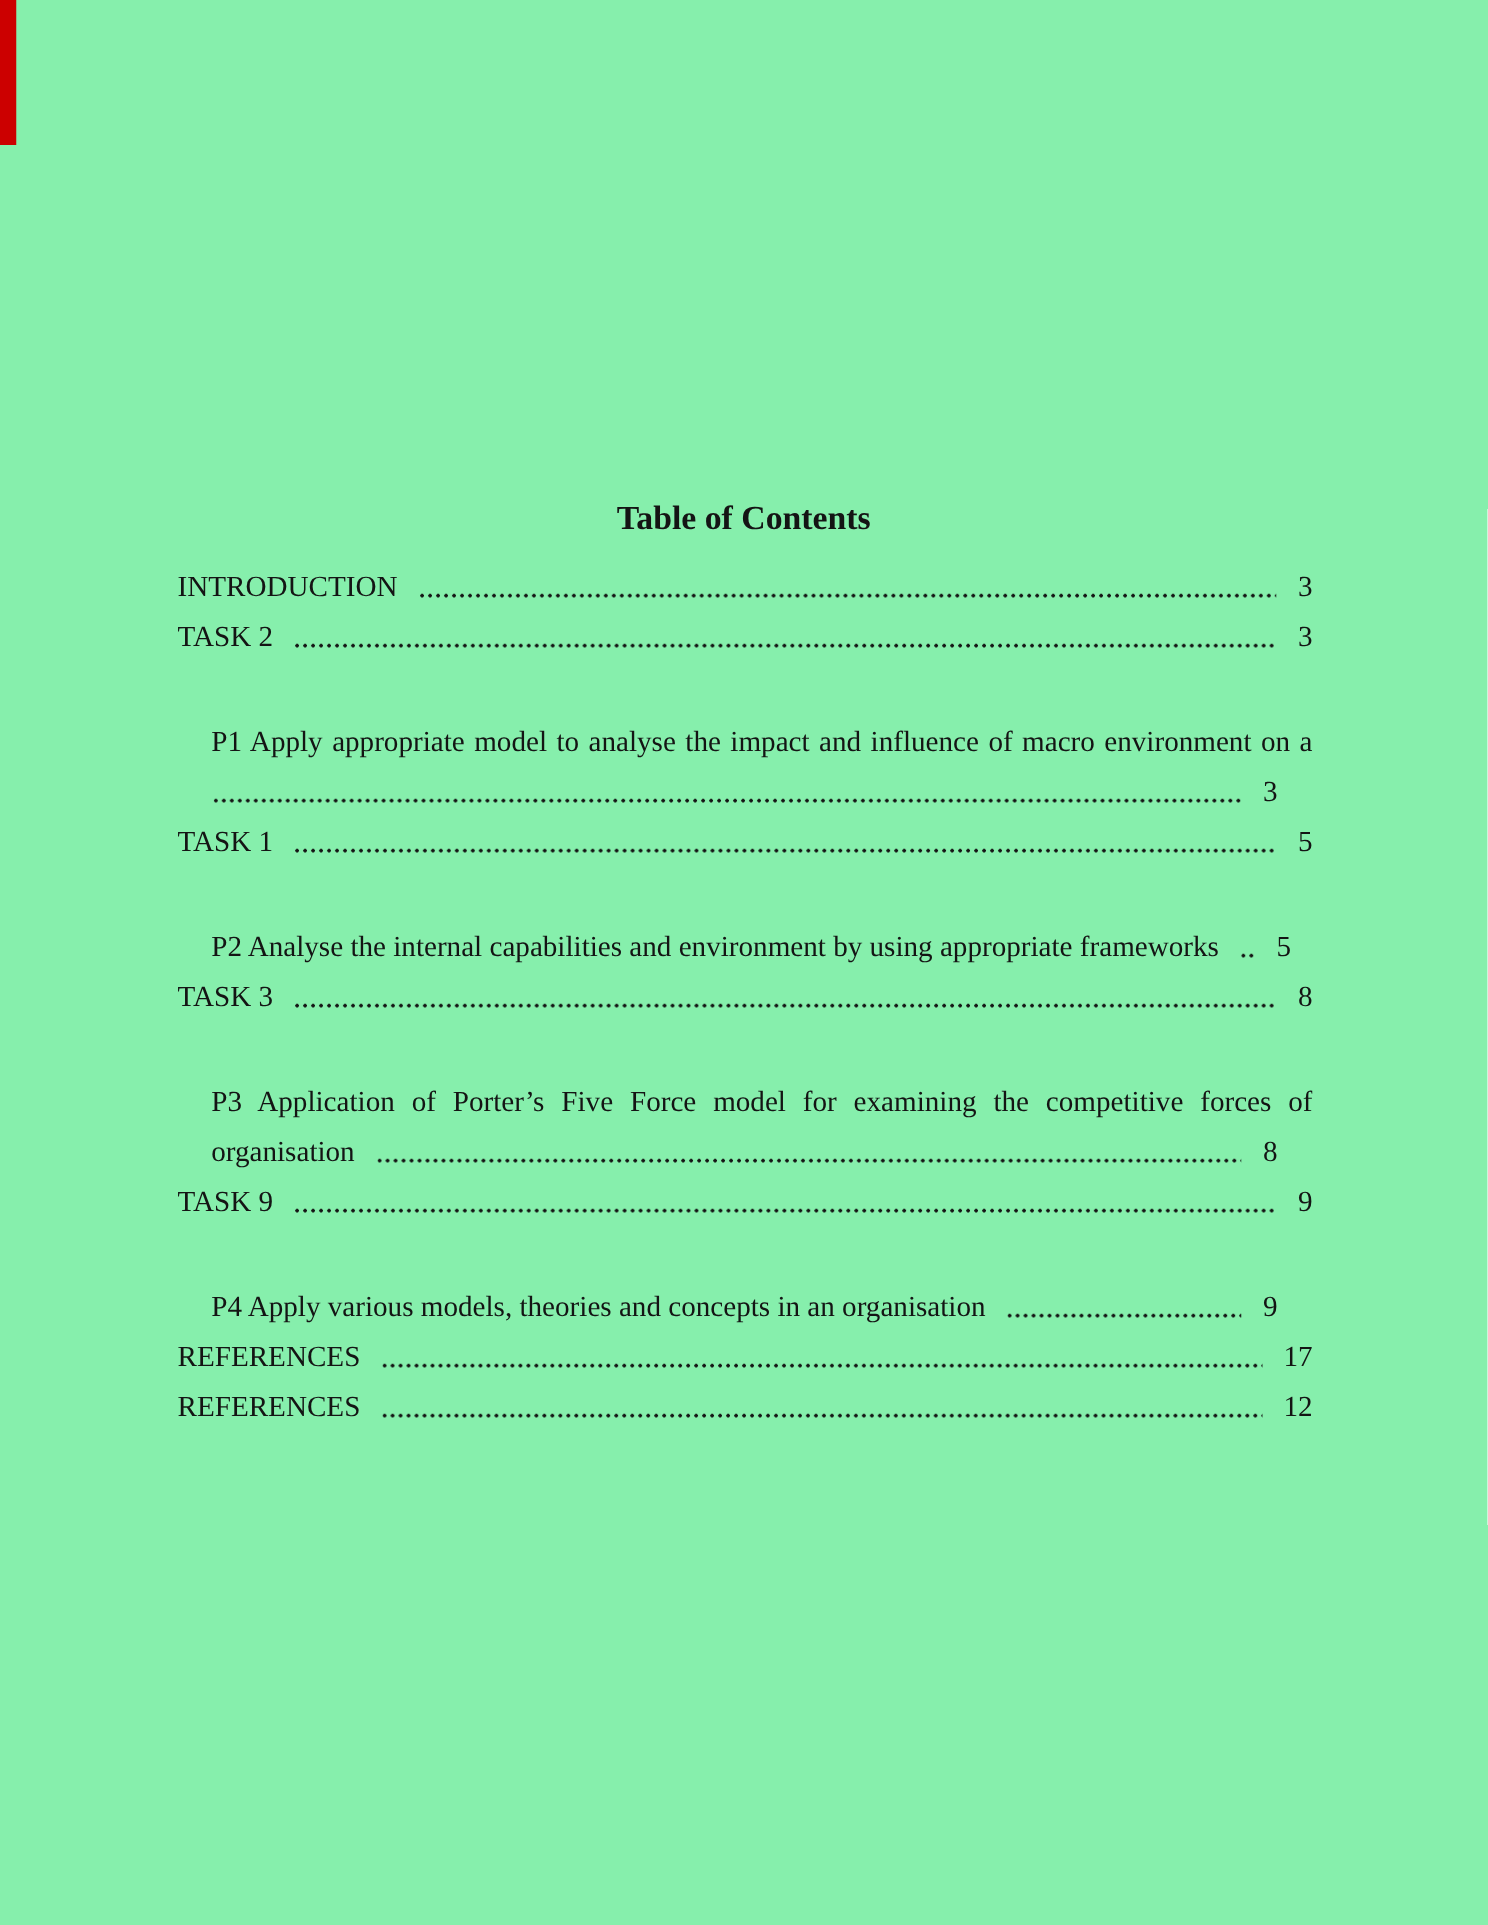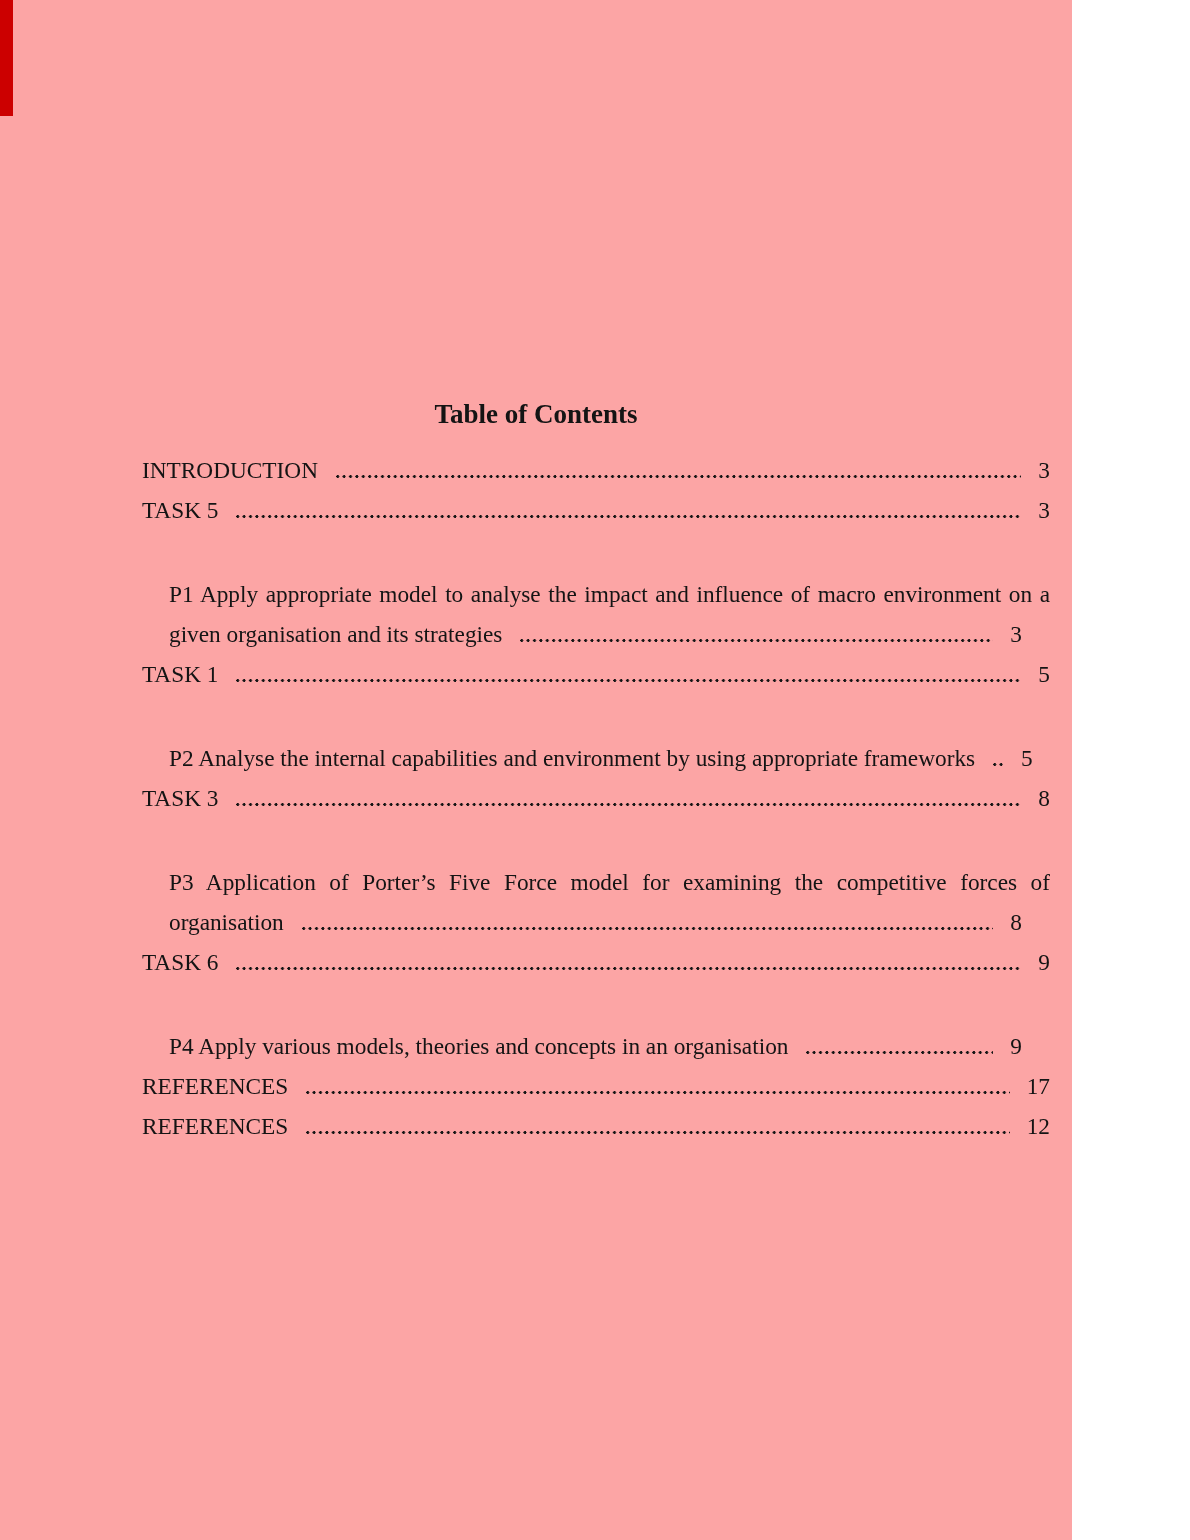--- a/index.html
+++ b/index.html
@@ -1,19 +1,19 @@
 <!DOCTYPE html>
 <html><head>
 <meta charset="utf-8">
 <style>
   html,body{margin:0;padding:0;background:#ffffff;}
   .page{
     position:relative;
-    width:1072px;height:1540px;
-    background:#fca5a5;
+    width:1190px;height:1540px;
+    background:#86efac;
     font-family:"Liberation Serif","DejaVu Serif",serif;
     color:#141414;
     overflow:hidden;
   }
   .red-bar{
     position:absolute;left:0;top:0;
     width:13px;height:116px;
     background:#cc0000;
   }
   .title{
@@ -58,29 +58,28 @@
 
   <div class="toc">
 
     <div class="row">
       <span class="lbl">INTRODUCTION</span>
       <span class="leader"></span>
       <span class="pg">3</span>
     </div>
 
     <div class="row">
-      <span class="lbl">TASK 5</span>
+      <span class="lbl">TASK 2</span>
       <span class="leader"></span>
       <span class="pg">3</span>
     </div>
 
     <div class="sub">
       <div class="just">P1 Apply appropriate model to analyse the impact and influence of macro environment on a</div>
       <div class="row subrow">
-        <span class="lbl">given organisation and its strategies</span>
         <span class="leader"></span>
         <span class="pg">3</span>
       </div>
     </div>
 
     <div class="row">
       <span class="lbl">TASK 1</span>
       <span class="leader"></span>
       <span class="pg">5</span>
     </div>
@@ -100,21 +99,21 @@
     <div class="sub">
       <div class="just">P3 Application of Porter’s Five Force model for examining the competitive forces of</div>
       <div class="row subrow">
         <span class="lbl">organisation</span>
         <span class="leader"></span>
         <span class="pg">8</span>
       </div>
     </div>
 
     <div class="row">
-      <span class="lbl">TASK 6</span>
+      <span class="lbl">TASK 9</span>
       <span class="leader"></span>
       <span class="pg">9</span>
     </div>
 
     <div class="row sub subrow">
       <span class="lbl">P4 Apply various models, theories and concepts in an organisation</span>
       <span class="leader"></span>
       <span class="pg">9</span>
     </div>
 

